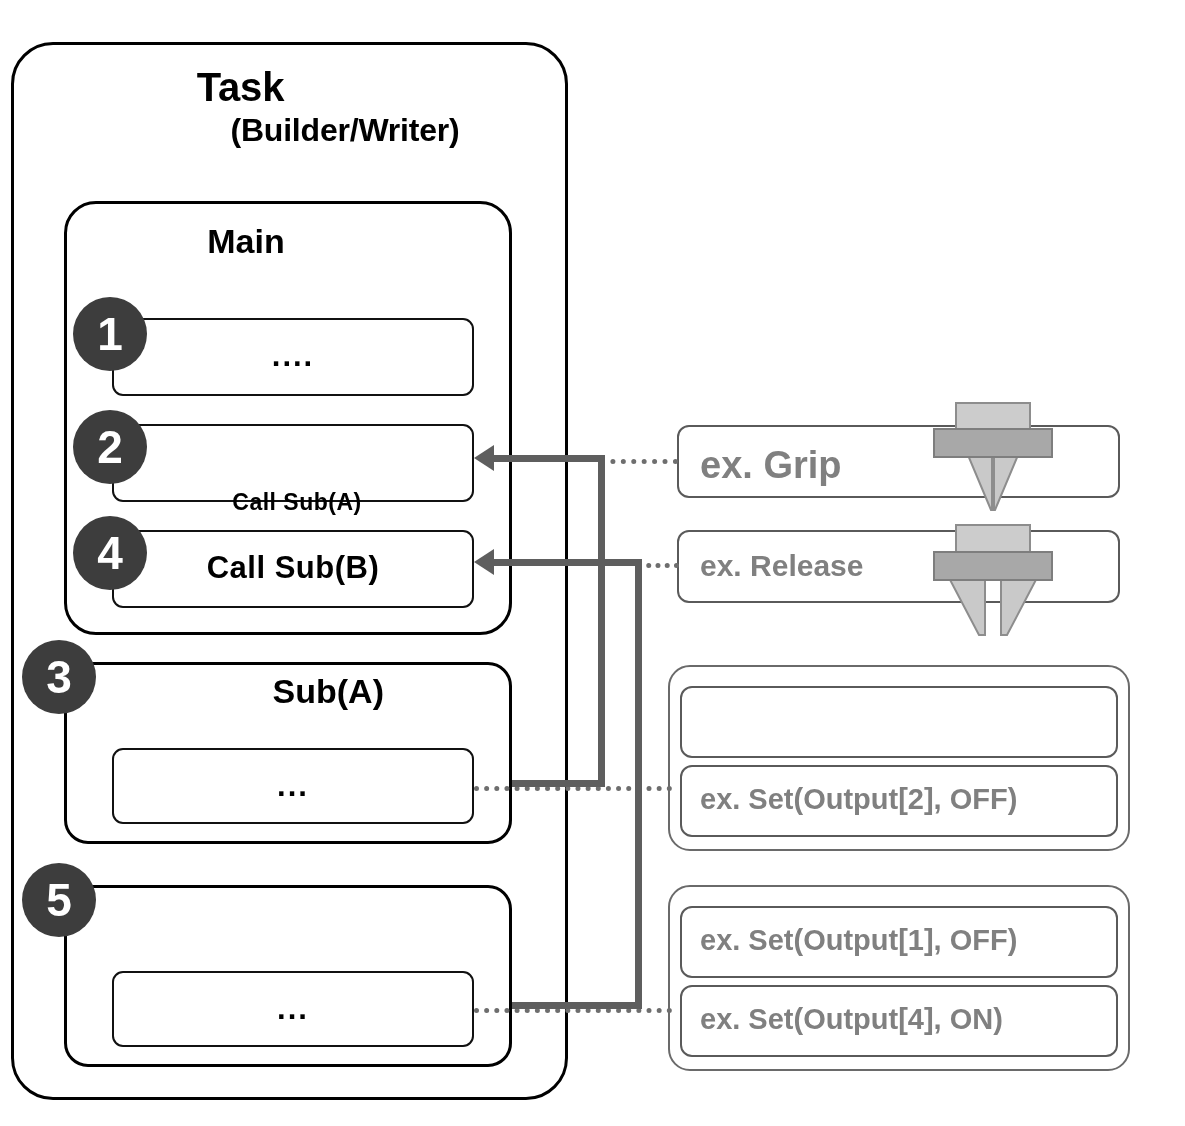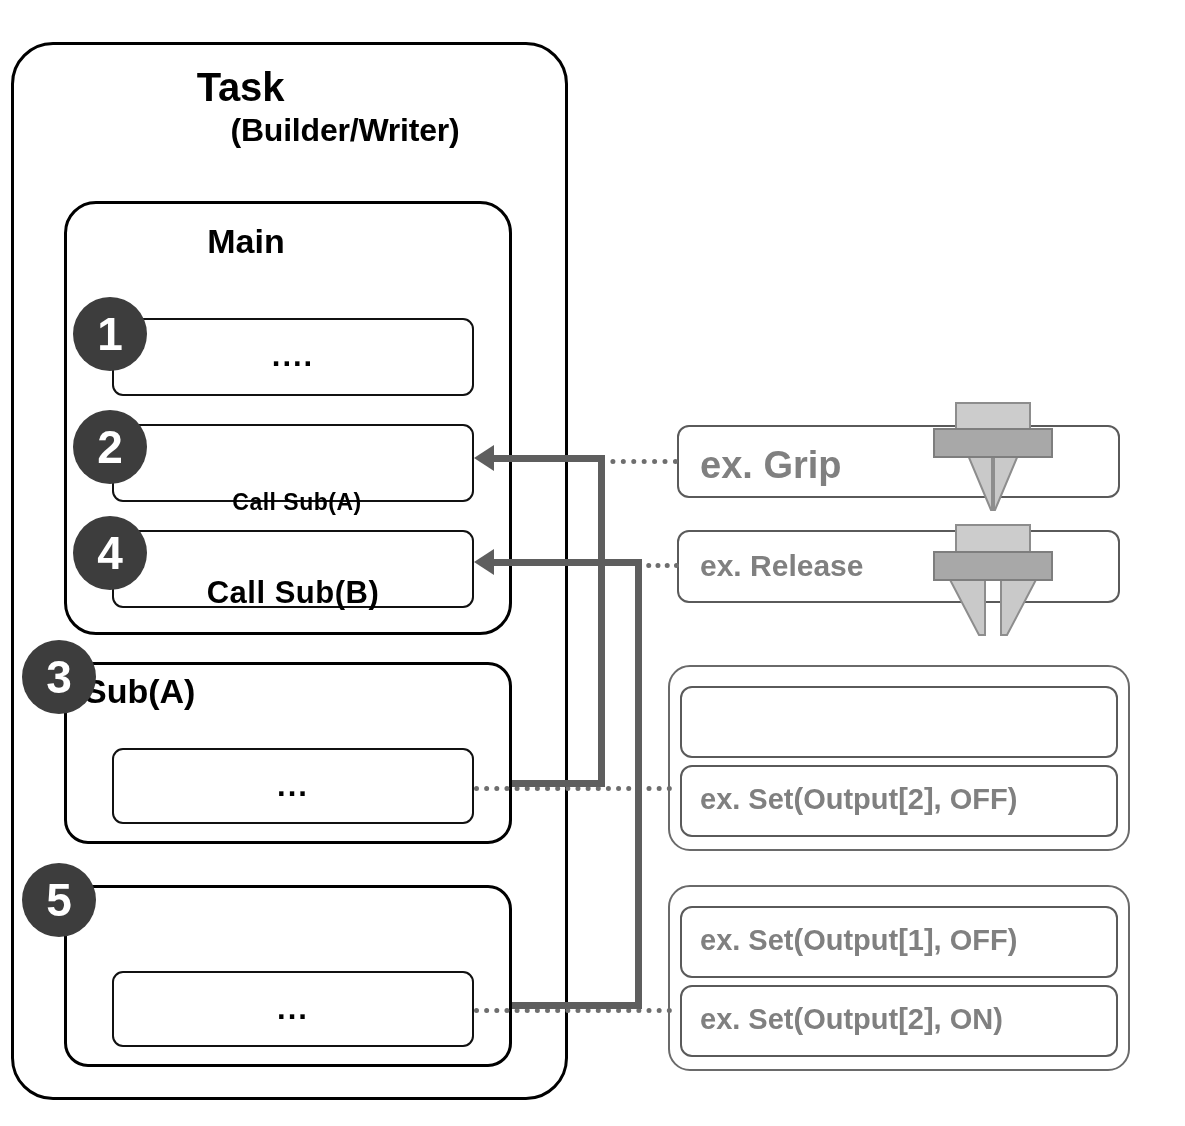--- a/index.html
+++ b/index.html
@@ -45,21 +45,21 @@
     letter-spacing:-0.2px;
   }
   .t-main{
     font-weight:bold;
     color:#000000;
     text-align:center;
   }
   .t-sub{
     font-weight:bold;
     color:#000000;
-    text-align:left;
+    text-align:right;
   }
   .t-call{
     font-weight:bold;
     color:#000000;
     text-align:center;
     letter-spacing:0.5px;
   }
   .t-dots{
     font-weight:bold;
     color:#000000;
@@ -115,21 +115,21 @@
 
   <div class="abs blk-thin" style="left:112px;top:318px;width:362px;height:78px;border-radius:11px;"></div>
   <div class="abs t-dots" style="left:112px;top:338px;width:362px;font-size:31px;">....</div>
   <div class="abs badge" style="left:73px;top:297px;width:74px;height:74px;font-size:46px;">1</div>
 
   <div class="abs blk-thin" style="left:112px;top:424px;width:362px;height:78px;border-radius:11px;"></div>
   <div class="abs t-call" style="left:116px;top:444px;width:362px;font-size:23px;margin-top:45px;">Call Sub(A)</div>
   <div class="abs badge" style="left:73px;top:410px;width:74px;height:74px;font-size:46px;">2</div>
 
   <div class="abs blk-thin" style="left:112px;top:530px;width:362px;height:78px;border-radius:11px;"></div>
-  <div class="abs t-call" style="left:112px;top:575px;width:362px;font-size:31px;">Call Sub(B)</div>
+  <div class="abs t-call" style="left:112px;top:550px;width:362px;font-size:31px;">Call Sub(B)</div>
   <div class="abs badge" style="left:73px;top:516px;width:74px;height:74px;font-size:46px;">4</div>
 
   <div class="abs blk" style="left:64px;top:662px;width:448px;height:182px;border-radius:24px;"></div>
   <div class="abs t-sub" style="left:84px;top:672px;width:300px;font-size:34px;">Sub(A)</div>
   <div class="abs blk-thin" style="left:112px;top:748px;width:362px;height:76px;border-radius:11px;"></div>
   <div class="abs t-dots" style="left:112px;top:768px;width:362px;font-size:31px;">...</div>
   <div class="abs badge" style="left:22px;top:640px;width:74px;height:74px;font-size:46px;">3</div>
 
   <div class="abs blk" style="left:64px;top:885px;width:448px;height:182px;border-radius:24px;"></div>
   <div class="abs blk-thin" style="left:112px;top:971px;width:362px;height:76px;border-radius:11px;"></div>
@@ -162,21 +162,21 @@
 
   <div class="abs gry-group" style="left:668px;top:665px;width:462px;height:186px;border-radius:22px;"></div>
   <div class="abs gry" style="left:680px;top:686px;width:438px;height:72px;border-radius:12px;"></div>
   <div class="abs gry" style="left:680px;top:765px;width:438px;height:72px;border-radius:12px;"></div>
   <div class="abs t-ex" style="left:700px;top:783px;width:420px;font-size:29px;">ex. Set(Output[2], OFF)</div>
 
   <div class="abs gry-group" style="left:668px;top:885px;width:462px;height:186px;border-radius:22px;"></div>
   <div class="abs gry" style="left:680px;top:906px;width:438px;height:72px;border-radius:12px;"></div>
   <div class="abs t-ex" style="left:700px;top:924px;width:420px;font-size:29px;">ex. Set(Output[1], OFF)</div>
   <div class="abs gry" style="left:680px;top:985px;width:438px;height:72px;border-radius:12px;"></div>
-  <div class="abs t-ex" style="left:700px;top:1003px;width:420px;font-size:29px;">ex. Set(Output[2], ON)</div>
+  <div class="abs t-ex" style="left:700px;top:1003px;width:420px;font-size:29px;">ex. Set(Output[4], ON)</div>
 
   <div class="abs dotted" style="left:600px;top:459px;width:78px;"></div>
 
   <div class="abs dotted" style="left:637px;top:563px;width:42px;"></div>
 
   <div class="abs dotted" style="left:474px;top:786px;width:198px;"></div>
 
   <div class="abs dotted" style="left:474px;top:1008px;width:198px;"></div>
 
   <div class="abs seg-h" style="left:512px;top:780px;width:93px;height:7px;"></div>

